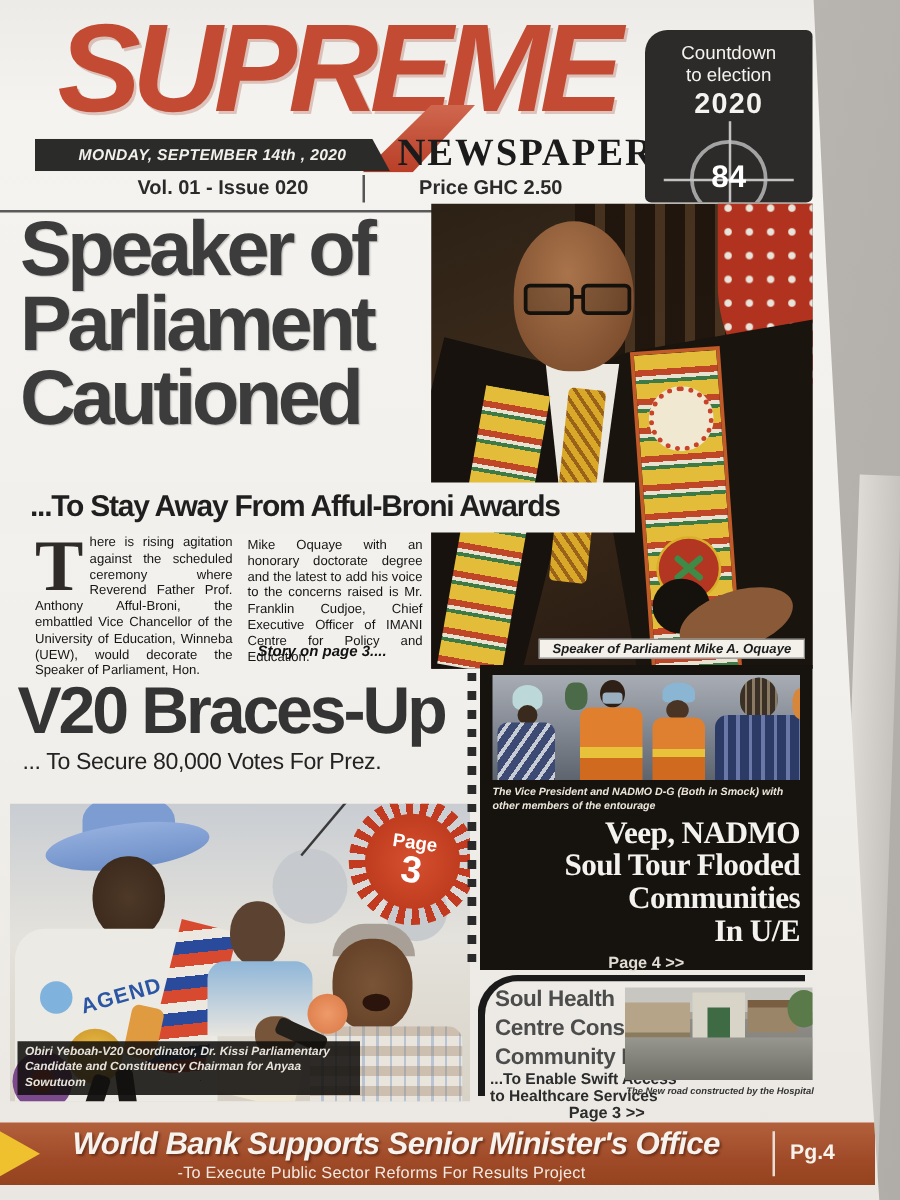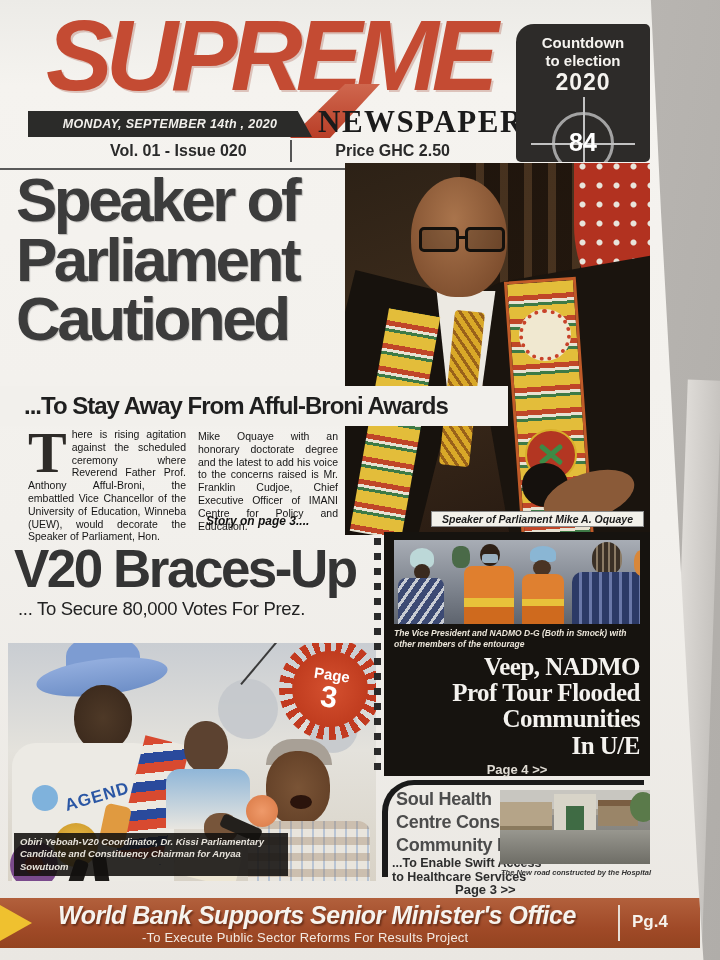--- a/index.html
+++ b/index.html
@@ -25,21 +25,21 @@
   .newspaper{position:absolute;left:318px;top:104px;font-family:"Liberation Serif",serif;
     font-size:31px;font-weight:bold;letter-spacing:1.5px;color:#1b1b1b}
   .vol-row{position:absolute;left:110px;top:140px;width:340px;display:flex;align-items:center;
     justify-content:space-between;gap:16px;font-size:16px;font-weight:bold;color:#2a2a2a}
   .vol-divider{width:2px;height:22px;background:#555}
   .mast-rule{position:absolute;left:0;top:168px;width:503px;height:2px;background:#5a5a5a}
   
   .countdown{position:absolute;left:516px;top:24px;width:134px;height:138px;background:#2d2b29;
     border-radius:18px 5px 5px 5px;color:#f5f3ef;text-align:center;padding-top:10px;
     box-sizing:border-box;overflow:hidden}
-  .cd-line{font-size:15px;font-weight:bold;line-height:1.2}
+  .cd-line{font-size:15px;font-weight:normal;line-height:1.2}
   .cd-year{font-size:23px;font-weight:bold;letter-spacing:1px;line-height:1.1}
   .crosshair{position:absolute;left:50%;top:88px;transform:translateX(-50%);width:56px;height:56px;
     border:3px solid #a3a3a3;border-radius:50%}
   .crosshair::before{content:"";position:absolute;left:-24px;right:-24px;top:50%;height:2px;background:#c2c2c2}
   .crosshair::after{content:"";position:absolute;top:-18px;bottom:-22px;left:50%;width:2px;background:#c2c2c2}
   .cd-days{position:absolute;left:50%;top:50%;transform:translate(-50%,-52%);font-size:25px;
     font-weight:bold;color:#fff;z-index:2}
   
   .lead-headline{position:absolute;left:16px;top:170px;font-size:62px;font-weight:bold;
     letter-spacing:-3.5px;line-height:.96;color:#3c3c3c;text-shadow:1px 1px 1px rgba(60,60,60,.3)}
@@ -328,21 +328,21 @@
         <div class="vf vf-face-c"></div>
         <div class="vf vf-vest-c"></div>
         <div class="vf vf-head-d"></div>
         <div class="vf vf-body-d"></div>
         <div class="vf vf-blob-e"></div>
         <div class="vf vf-blob-f"></div>
       </div>
       <div class="veep-caption">The Vice President and NADMO D-G (Both in Smock) with other members of the entourage</div>
       <div class="veep-headline">
         <span>Veep, NADMO</span>
-        <span>Prof Tour Flooded</span>
+        <span>Soul Tour Flooded</span>
         <span>Communities</span>
         <span>In U/E</span>
       </div>
       <div class="veep-pageref">Page 4 &gt;&gt;</div>
     </div>
 
     <div class="soul-bracket"></div>
     <div class="soul-headline">
       <span>Soul Health</span>
       <span>Centre Constructs</span>

